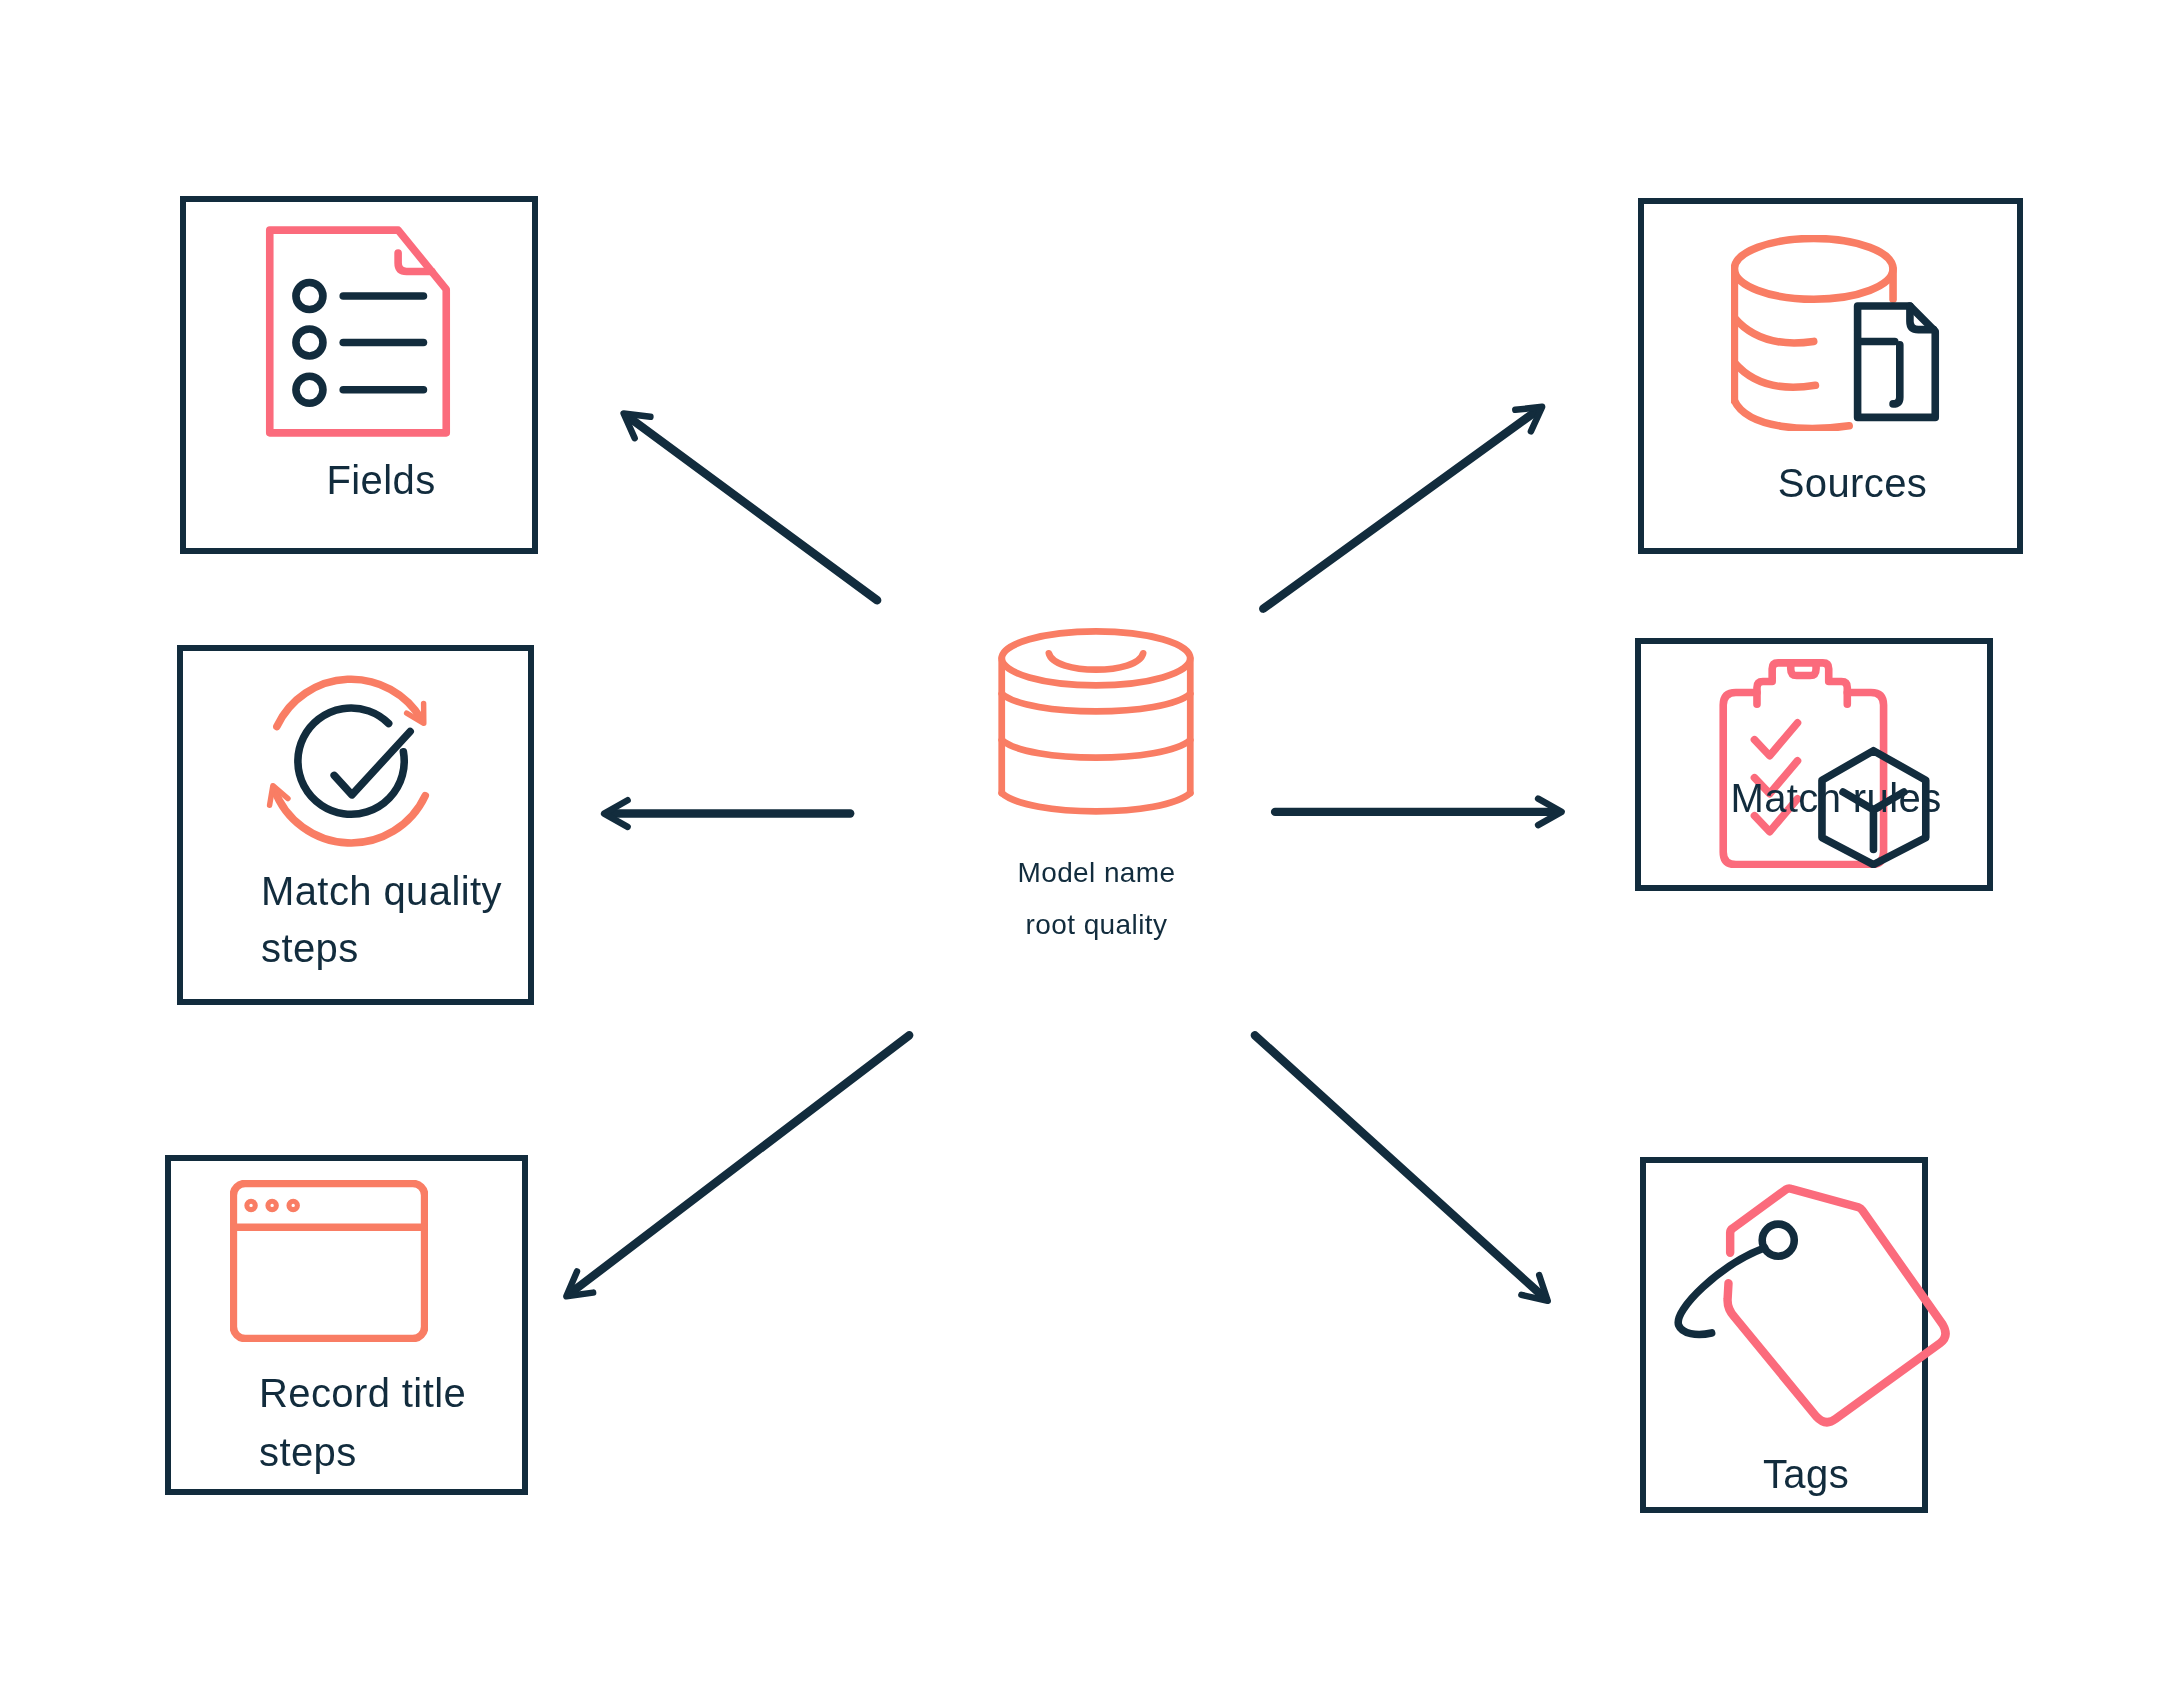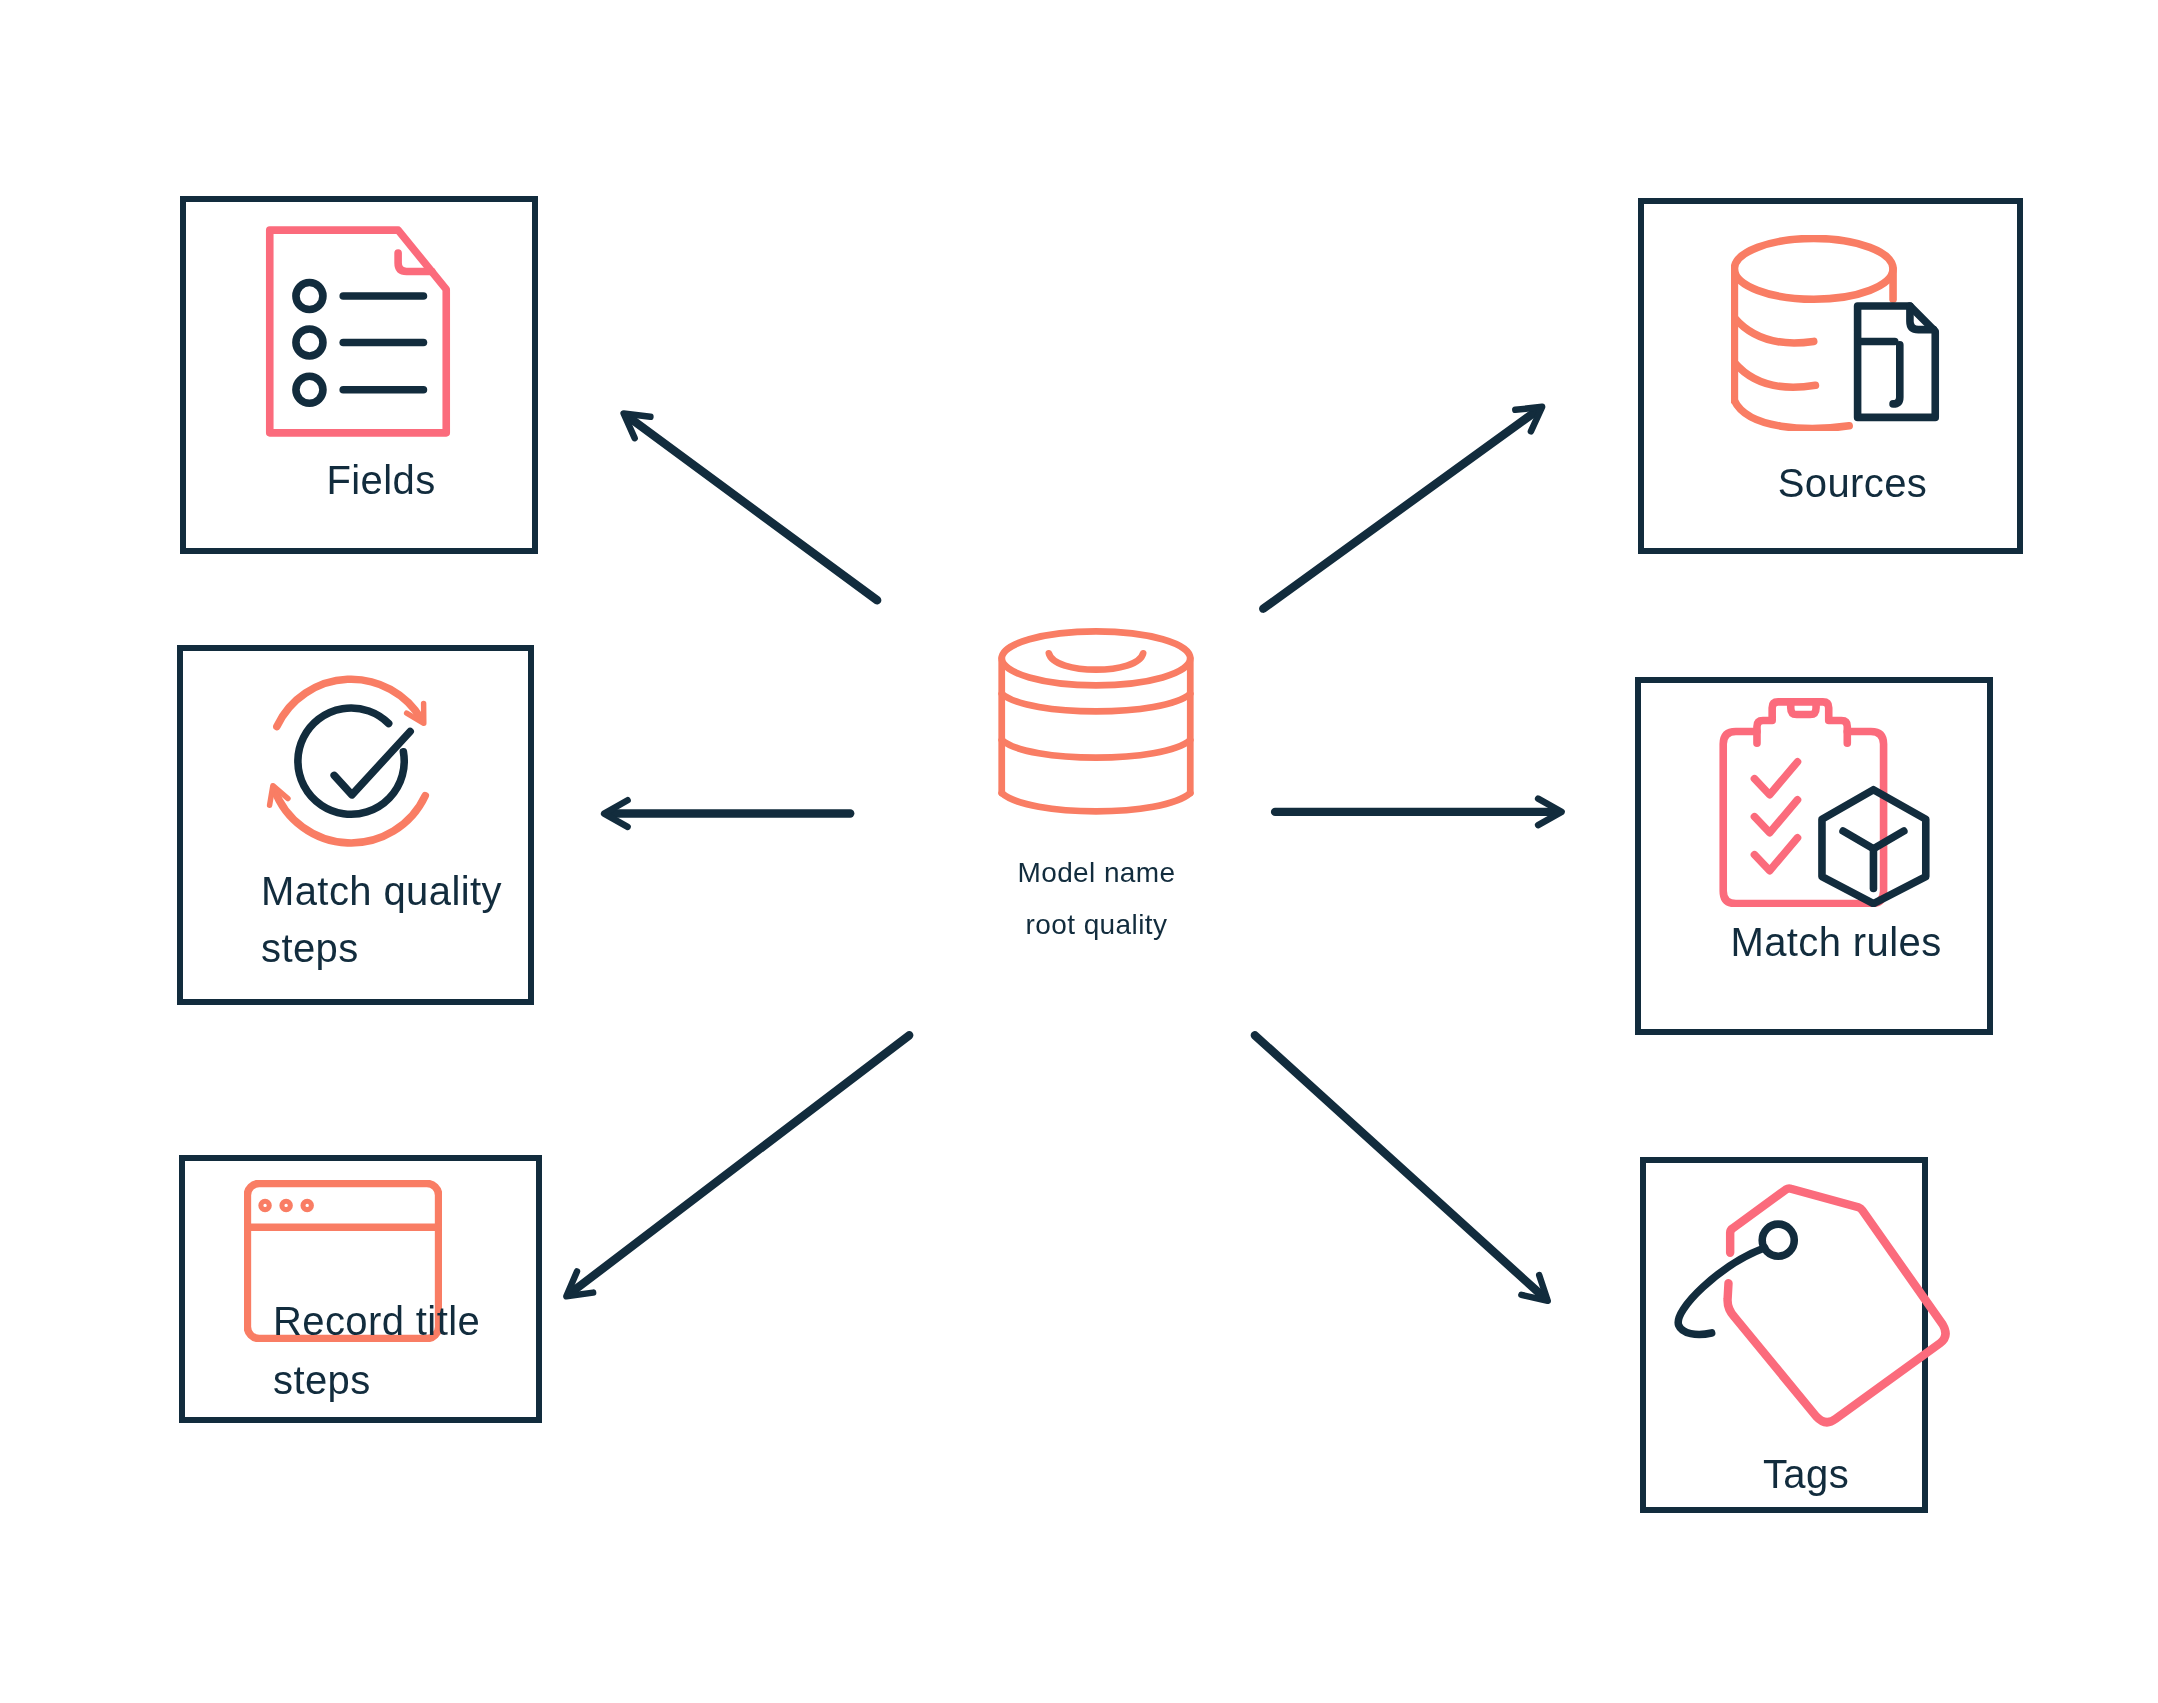--- a/index.html
+++ b/index.html
@@ -19,23 +19,23 @@
   .label.left-text{text-align:left;line-height:57px;}
   .center-node{position:absolute;left:852px;top:626px;width:489px;z-index:2;}
   .center-node .db{position:absolute;left:143px;top:0;}
   .center-caption{
     position:absolute;left:0;top:221px;width:489px;text-align:center;
     font-size:28px;line-height:52px;color:#122C3D;letter-spacing:0.4px;
   }
   
   #box-fields      {left:180px; top:196px;  width:358px; height:358px;}
   #box-dq          {left:177px; top:645px;  width:357px; height:360px;}
-  #box-rt          {left:179px; top:1155px; width:363px; height:268px;}
+  #box-rt          {left:165px; top:1155px; width:363px; height:340px;}
   #box-sources     {left:1638px;top:198px;  width:385px; height:356px;}
-  #box-mr          {left:1635px;top:677px;  width:358px; height:358px;}
+  #box-mr          {left:1635px;top:638px;  width:358px; height:253px;}
   #box-tags        {left:1640px;top:1157px; width:288px; height:356px;}
 </style>
 </head>
 <body>
 
 <svg class="arrows" width="2159" height="1703" viewBox="0 0 2560 2020">
   <defs>
     <marker id="head" viewBox="0 0 12 12" refX="8" refY="6" markerWidth="4.4" markerHeight="4.4" orient="auto">
       <path d="M2,1.7 L9.6,6 L2,10.3" fill="none" stroke="#122C3D" stroke-width="2.1" stroke-linecap="round" stroke-linejoin="round"></path>
     </marker>

